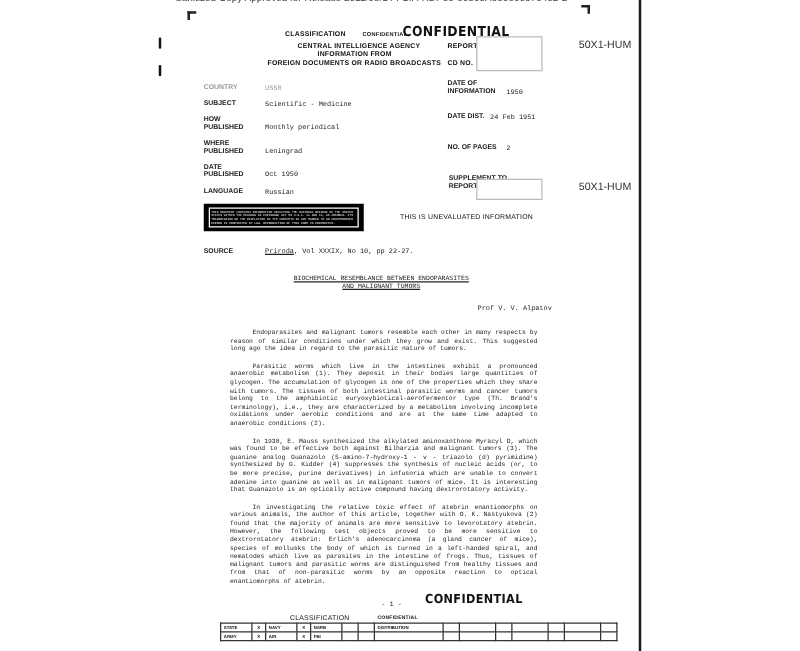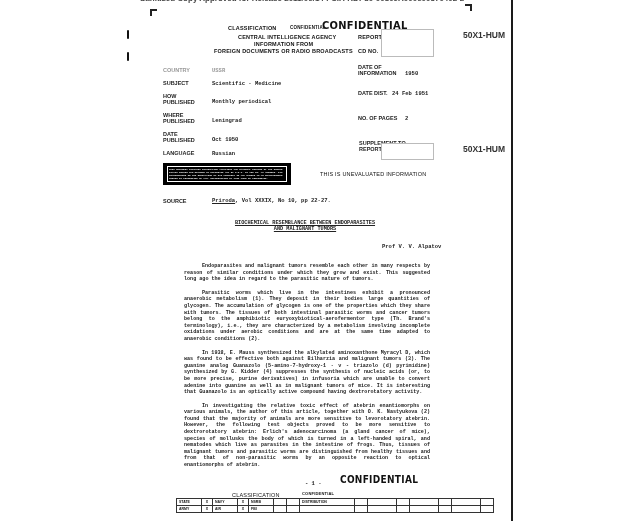--- a/index.html
+++ b/index.html
@@ -1,18 +1,18 @@
 <!DOCTYPE html>
 <html><head>
 <meta charset="utf-8">
 <style>
   html, body { margin:0; padding:0; }
   body { width:640px; height:521px; background:#ffffff; position:relative; overflow:hidden;
          font-family:"Liberation Sans", sans-serif; color:#111; }
-  .abs { position:absolute;font-weight:bold; }
+  .abs { position:absolute; }
   .page-edge { left:511px; top:0; width:2px; height:521px; background:#1a1a1a; }
   .top-strip { left:140px; top:-6px; width:370px; font-size:8px; color:#444; white-space:nowrap; overflow:hidden; }
   .corner-tl { left:150px; top:9px; width:5px; height:5px; border-left:2px solid #222; border-top:2px solid #222; }
   .corner-tr { left:465px; top:4px; width:5px; height:5px; border-right:2px solid #222; border-top:2px solid #222; }
   .tick { width:2px; height:9px; background:#111; border-radius:1px; }
   .sans-sm { font-size:5.5px; font-weight:bold; letter-spacing:0.2px; }
   .lbl { font-size:5.5px; font-weight:bold; line-height:6px; color:#222; }
   .val { font-family:"Liberation Mono", monospace; font-size:5.5px; color:#222; }
   .box { border:1px solid #bbb; background:#fff; }
   .stamp { font-family:"DejaVu Sans", sans-serif; font-weight:bold; font-stretch:condensed; letter-spacing:0.3px; }

